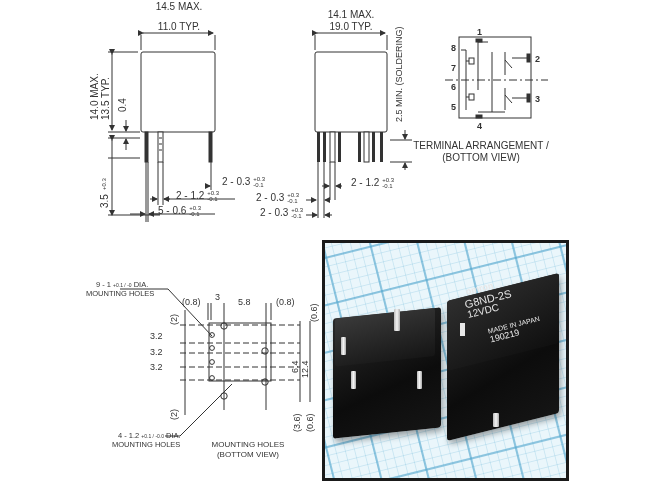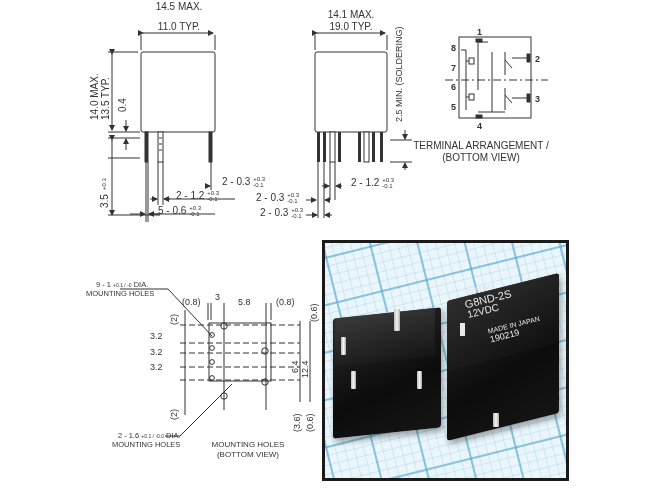--- a/index.html
+++ b/index.html
@@ -227,21 +227,21 @@
 <div class="lbl rot" style="left:170px;top:325px;font-size:9px">(2)</div>
 <div class="lbl" style="left:150px;top:332px;font-size:9px">3.2</div>
 <div class="lbl" style="left:150px;top:348px;font-size:9px">3.2</div>
 <div class="lbl" style="left:150px;top:363px;font-size:9px">3.2</div>
 <div class="lbl rot" style="left:291px;top:373px;font-size:9px">6.4</div>
 <div class="lbl rot" style="left:301px;top:378px;font-size:9px">12.4</div>
 <div class="lbl rot" style="left:170px;top:420px;font-size:9px">(2)</div>
 <div class="lbl rot" style="left:293px;top:432px;font-size:9px">(3.6)</div>
 <div class="lbl rot" style="left:306px;top:432px;font-size:9px">(0.6)</div>
 <div class="lbl" style="left:112px;top:431px;font-size:7.5px;line-height:1.25">
-  <div style="padding-left:6px"><span>2 - 1.6</span> <span style="font-size:5px">+0.1 / -0.0</span> <span>DIA.</span></div>
+  <div style="padding-left:6px"><span>4 - 1.2</span> <span style="font-size:5px">+0.1 / -0.0</span> <span>DIA.</span></div>
   <div>MOUNTING HOLES</div>
 </div>
 <div class="lbl c" style="left:208px;top:440px;width:80px;font-size:8px;line-height:1.3">
   <div>MOUNTING HOLES</div>
   <div>(BOTTOM VIEW)</div>
 </div>
 
 <div class="photo">
   <div class="grid-rot"></div>
 

